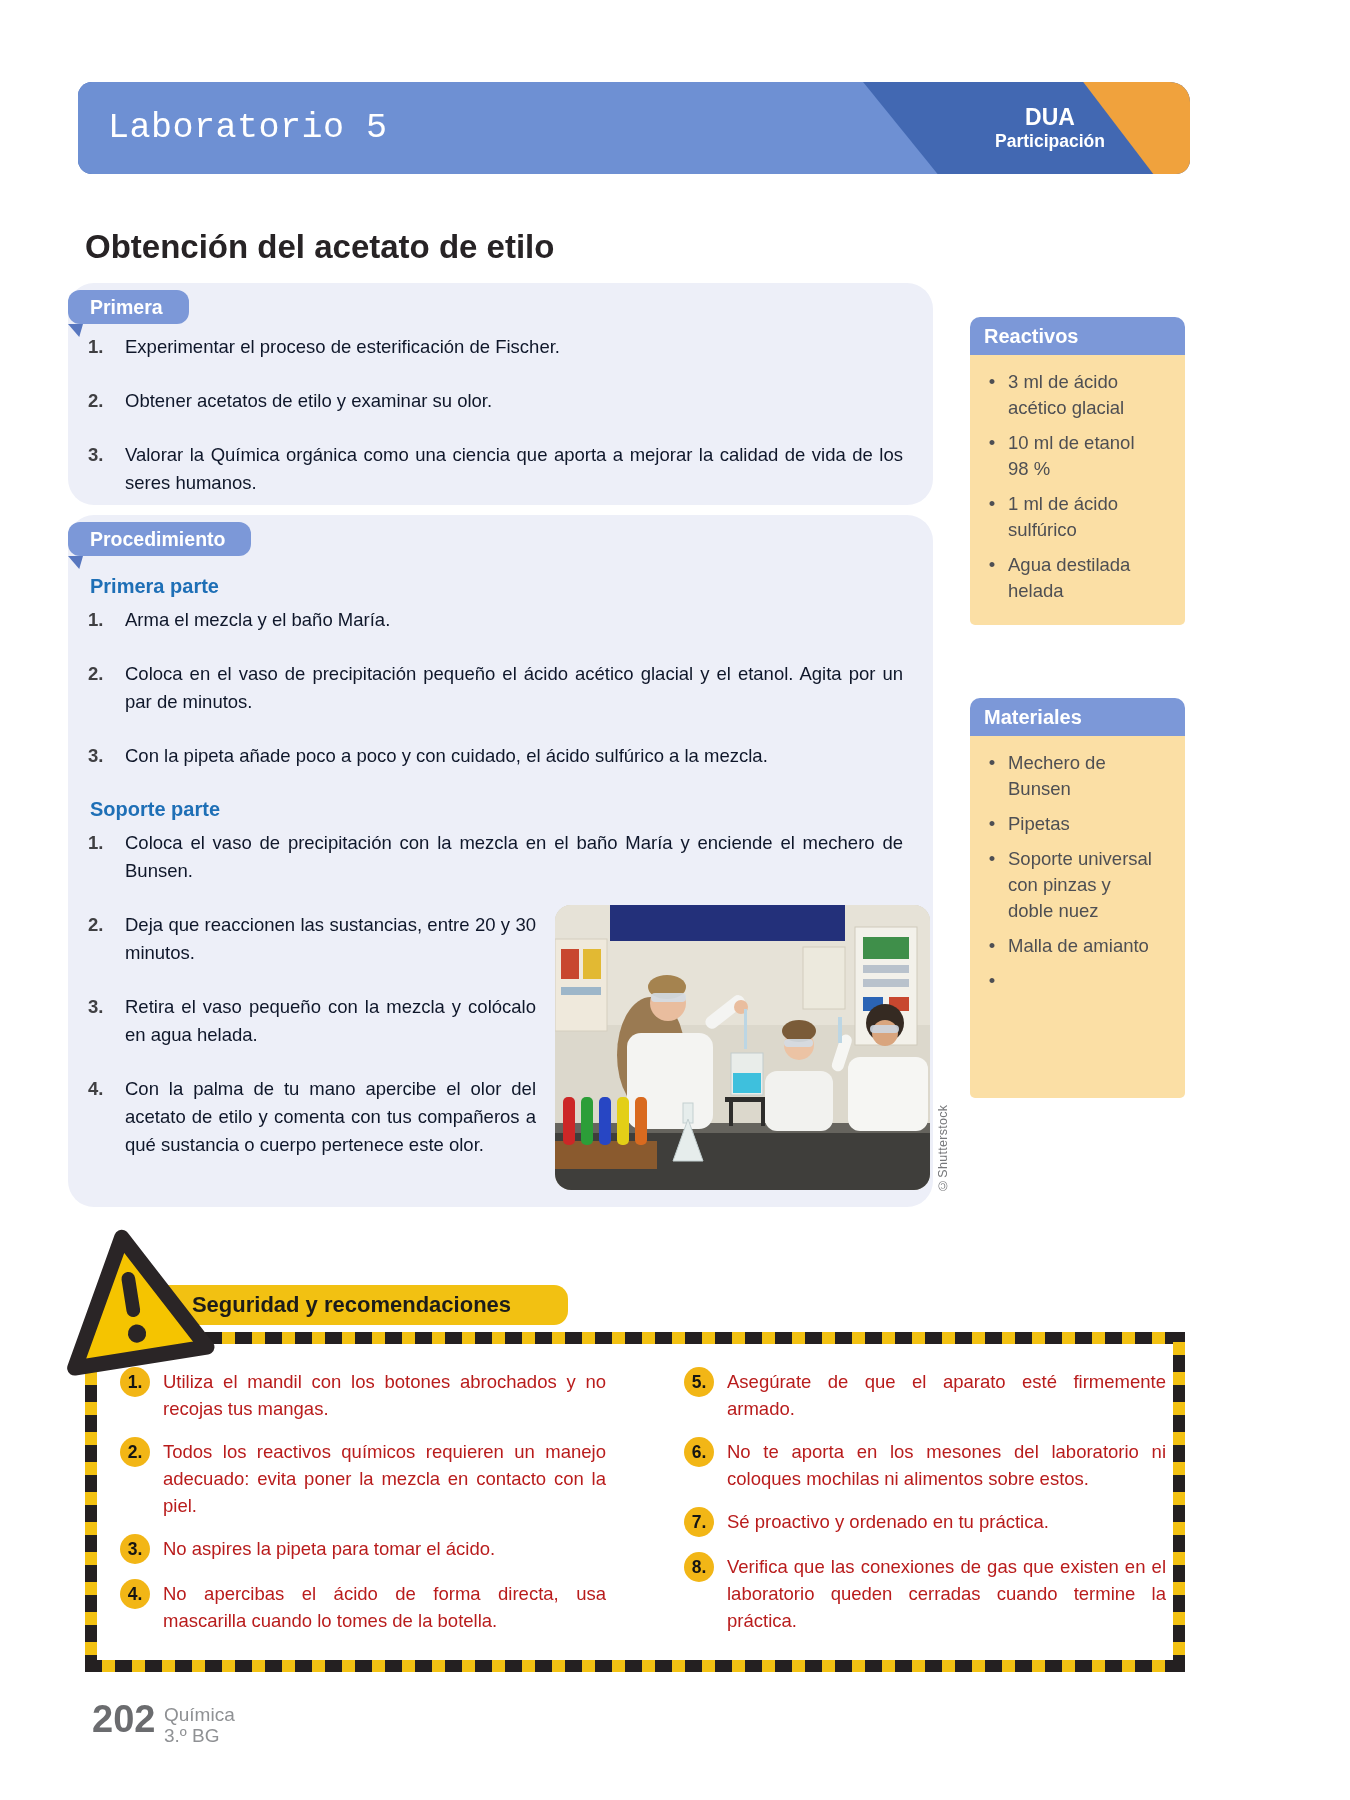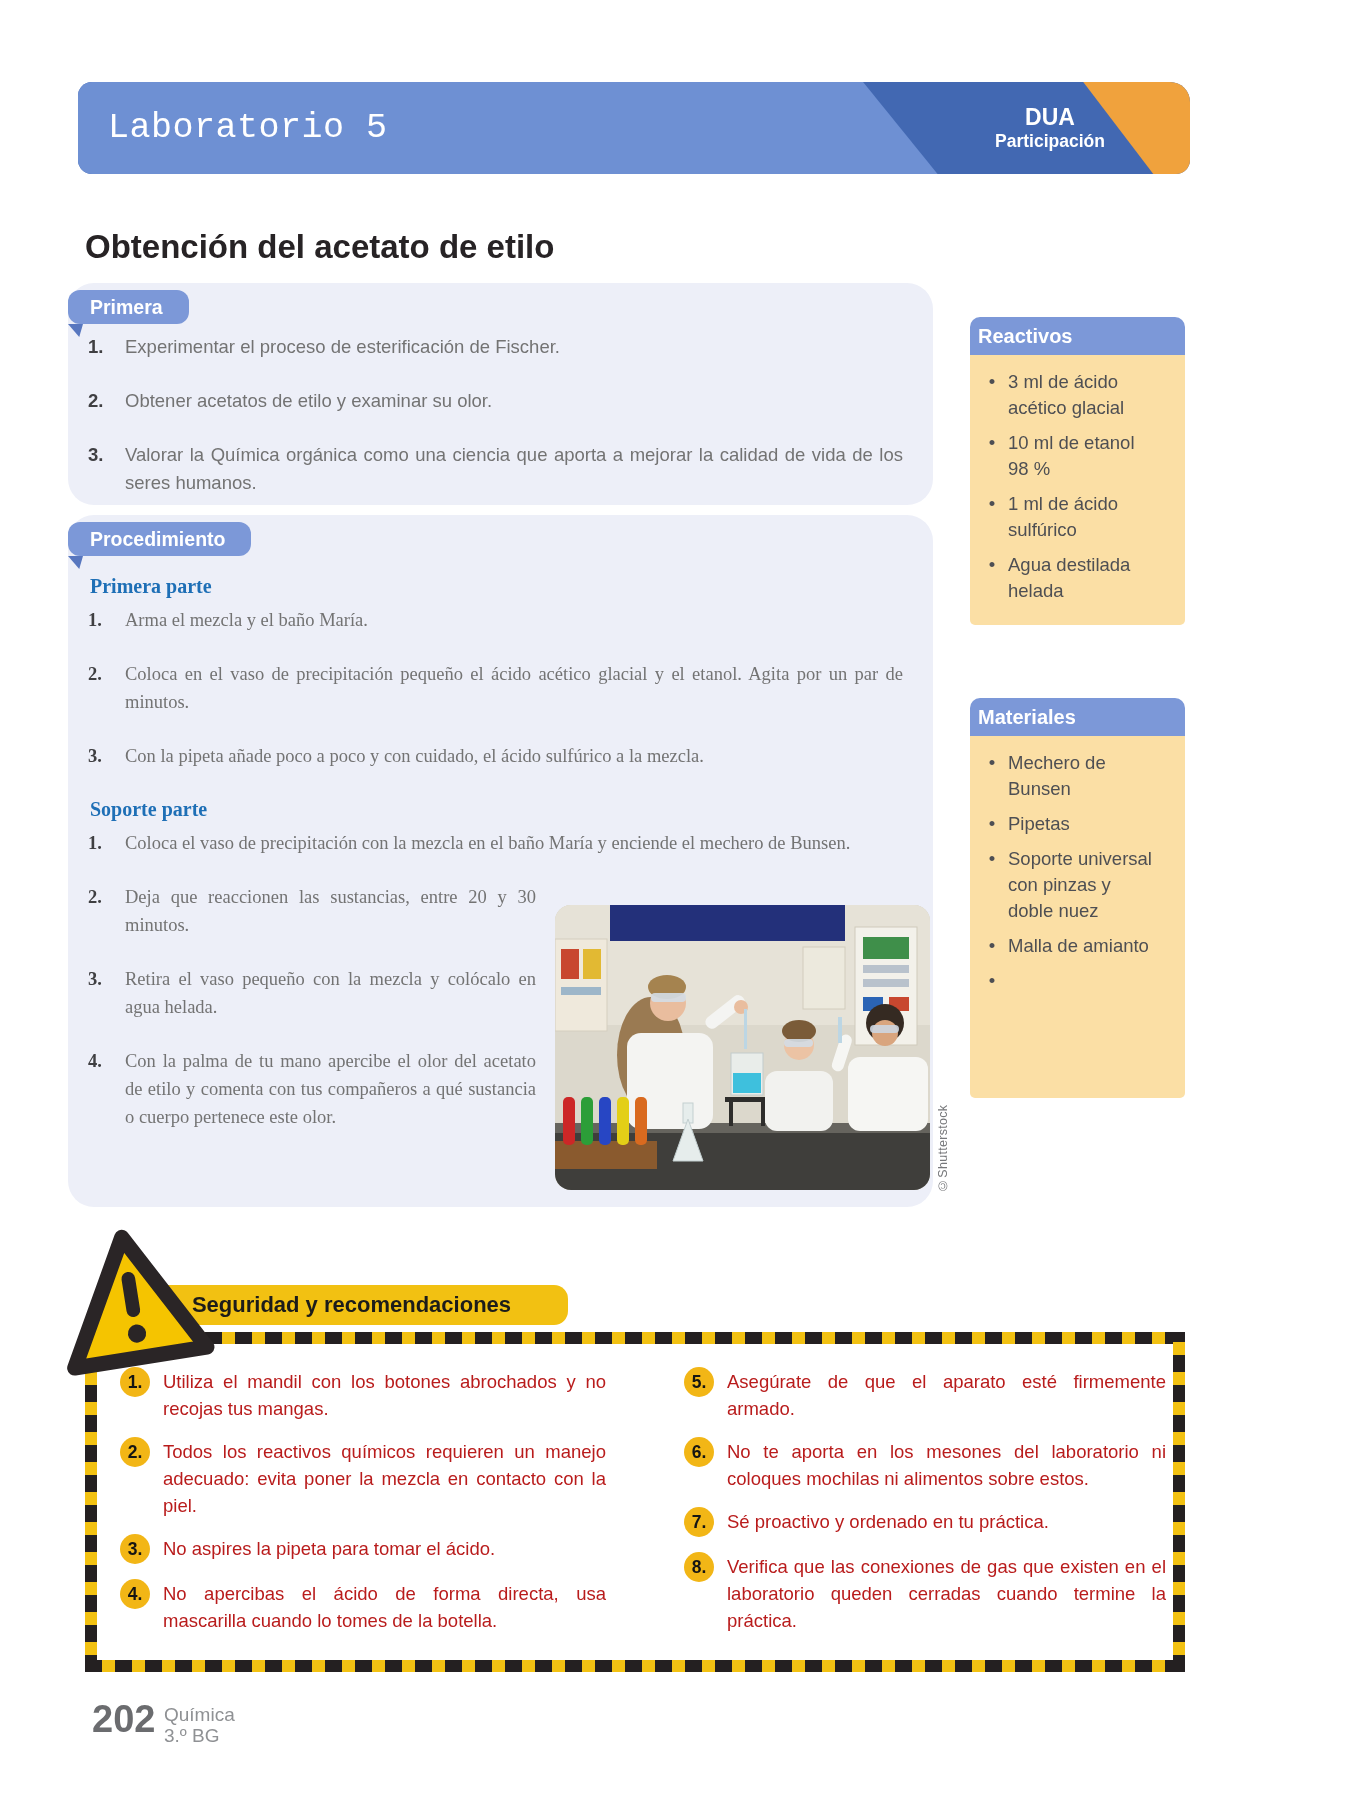--- a/index.html
+++ b/index.html
@@ -23,40 +23,40 @@
 
   
   .panel{position:absolute;left:68px;width:865px;background:#edeff8;border-radius:26px;}
   .objetivo{top:283px;height:222px;}
   .procedimiento{top:515px;height:692px;}
   .tab{position:absolute;top:7px;left:0;height:34px;background:#7c98d8;border-radius:12px;
        color:#ffffff;font-weight:700;font-size:19.5px;line-height:34px;padding:0 26px 0 22px;z-index:2;}
   .fold{position:absolute;top:41px;left:0;width:15px;height:13px;background:#5877bf;
         clip-path:polygon(0 0,100% 0,75% 100%);}
   .panel-body{position:relative;padding:50px 30px 0 20px;box-sizing:border-box;}
-  .procedimiento .panel-body{padding-top:58px;font-family:Liberation Serif, serif;}
+  .procedimiento .panel-body{padding-top:58px;}
 
   .item{display:flex;margin-bottom:26px;}
   .item .num{flex:none;width:37px;font-weight:700;color:#3f3f42;font-size:18.5px;line-height:28px;}
-  .item .txt{flex:1;color:#737373;font-size:18.5px;line-height:28px;text-align:justify;}
+  .item .txt{flex:1;color:#0f172a;font-size:18.5px;line-height:28px;text-align:justify;}
   .part-h{color:#1e6fb6;font-weight:700;font-size:20px;line-height:26px;margin:0 0 7px 2px;}
   .narrow{width:448px;}
 
   
   .photo{position:absolute;left:487px;top:390px;width:375px;height:285px;border-radius:16px;
          overflow:hidden;background:#d8d5ca;}
   .credit{position:absolute;left:936px;top:1070px;height:122px;writing-mode:vertical-rl;
           transform:rotate(180deg);font-size:12.5px;color:#77787b;letter-spacing:.3px;}
 
   
   .sidebox{position:absolute;left:970px;width:215px;border-radius:10px 10px 5px 5px;overflow:hidden;}
   .reactivos-box{top:317px;height:308px;}
   .materiales-box{top:698px;height:400px;}
   .sb-head{height:38px;background:#7c98d8;color:#ffffff;font-weight:700;font-size:20px;
-           line-height:38px;padding-left:8px;}
+           line-height:38px;padding-left:14px;}
   .sb-body{position:absolute;top:38px;left:0;right:0;bottom:0;background:#fbdfa5;padding:14px 24px 0 6px;}
   .sb-item{display:flex;margin-bottom:9px;color:#4e4f53;font-size:18.5px;line-height:26px;}
   .sb-item .bullet{flex:none;width:32px;text-align:center;}
   .sb-item .bullet::before{content:"•";}
   .sb-item .sb-txt{flex:1;padding-right:2px;}
 
   
   .safety-box{position:absolute;left:85px;top:1332px;width:1100px;height:340px;background:#ffffff;z-index:1;}
   .dash{position:absolute;z-index:2;}
   .dash.t{left:0;top:0;right:0;height:12px;background:repeating-linear-gradient(90deg,#242021 0 17px,#f2c112 17px 30px);}

